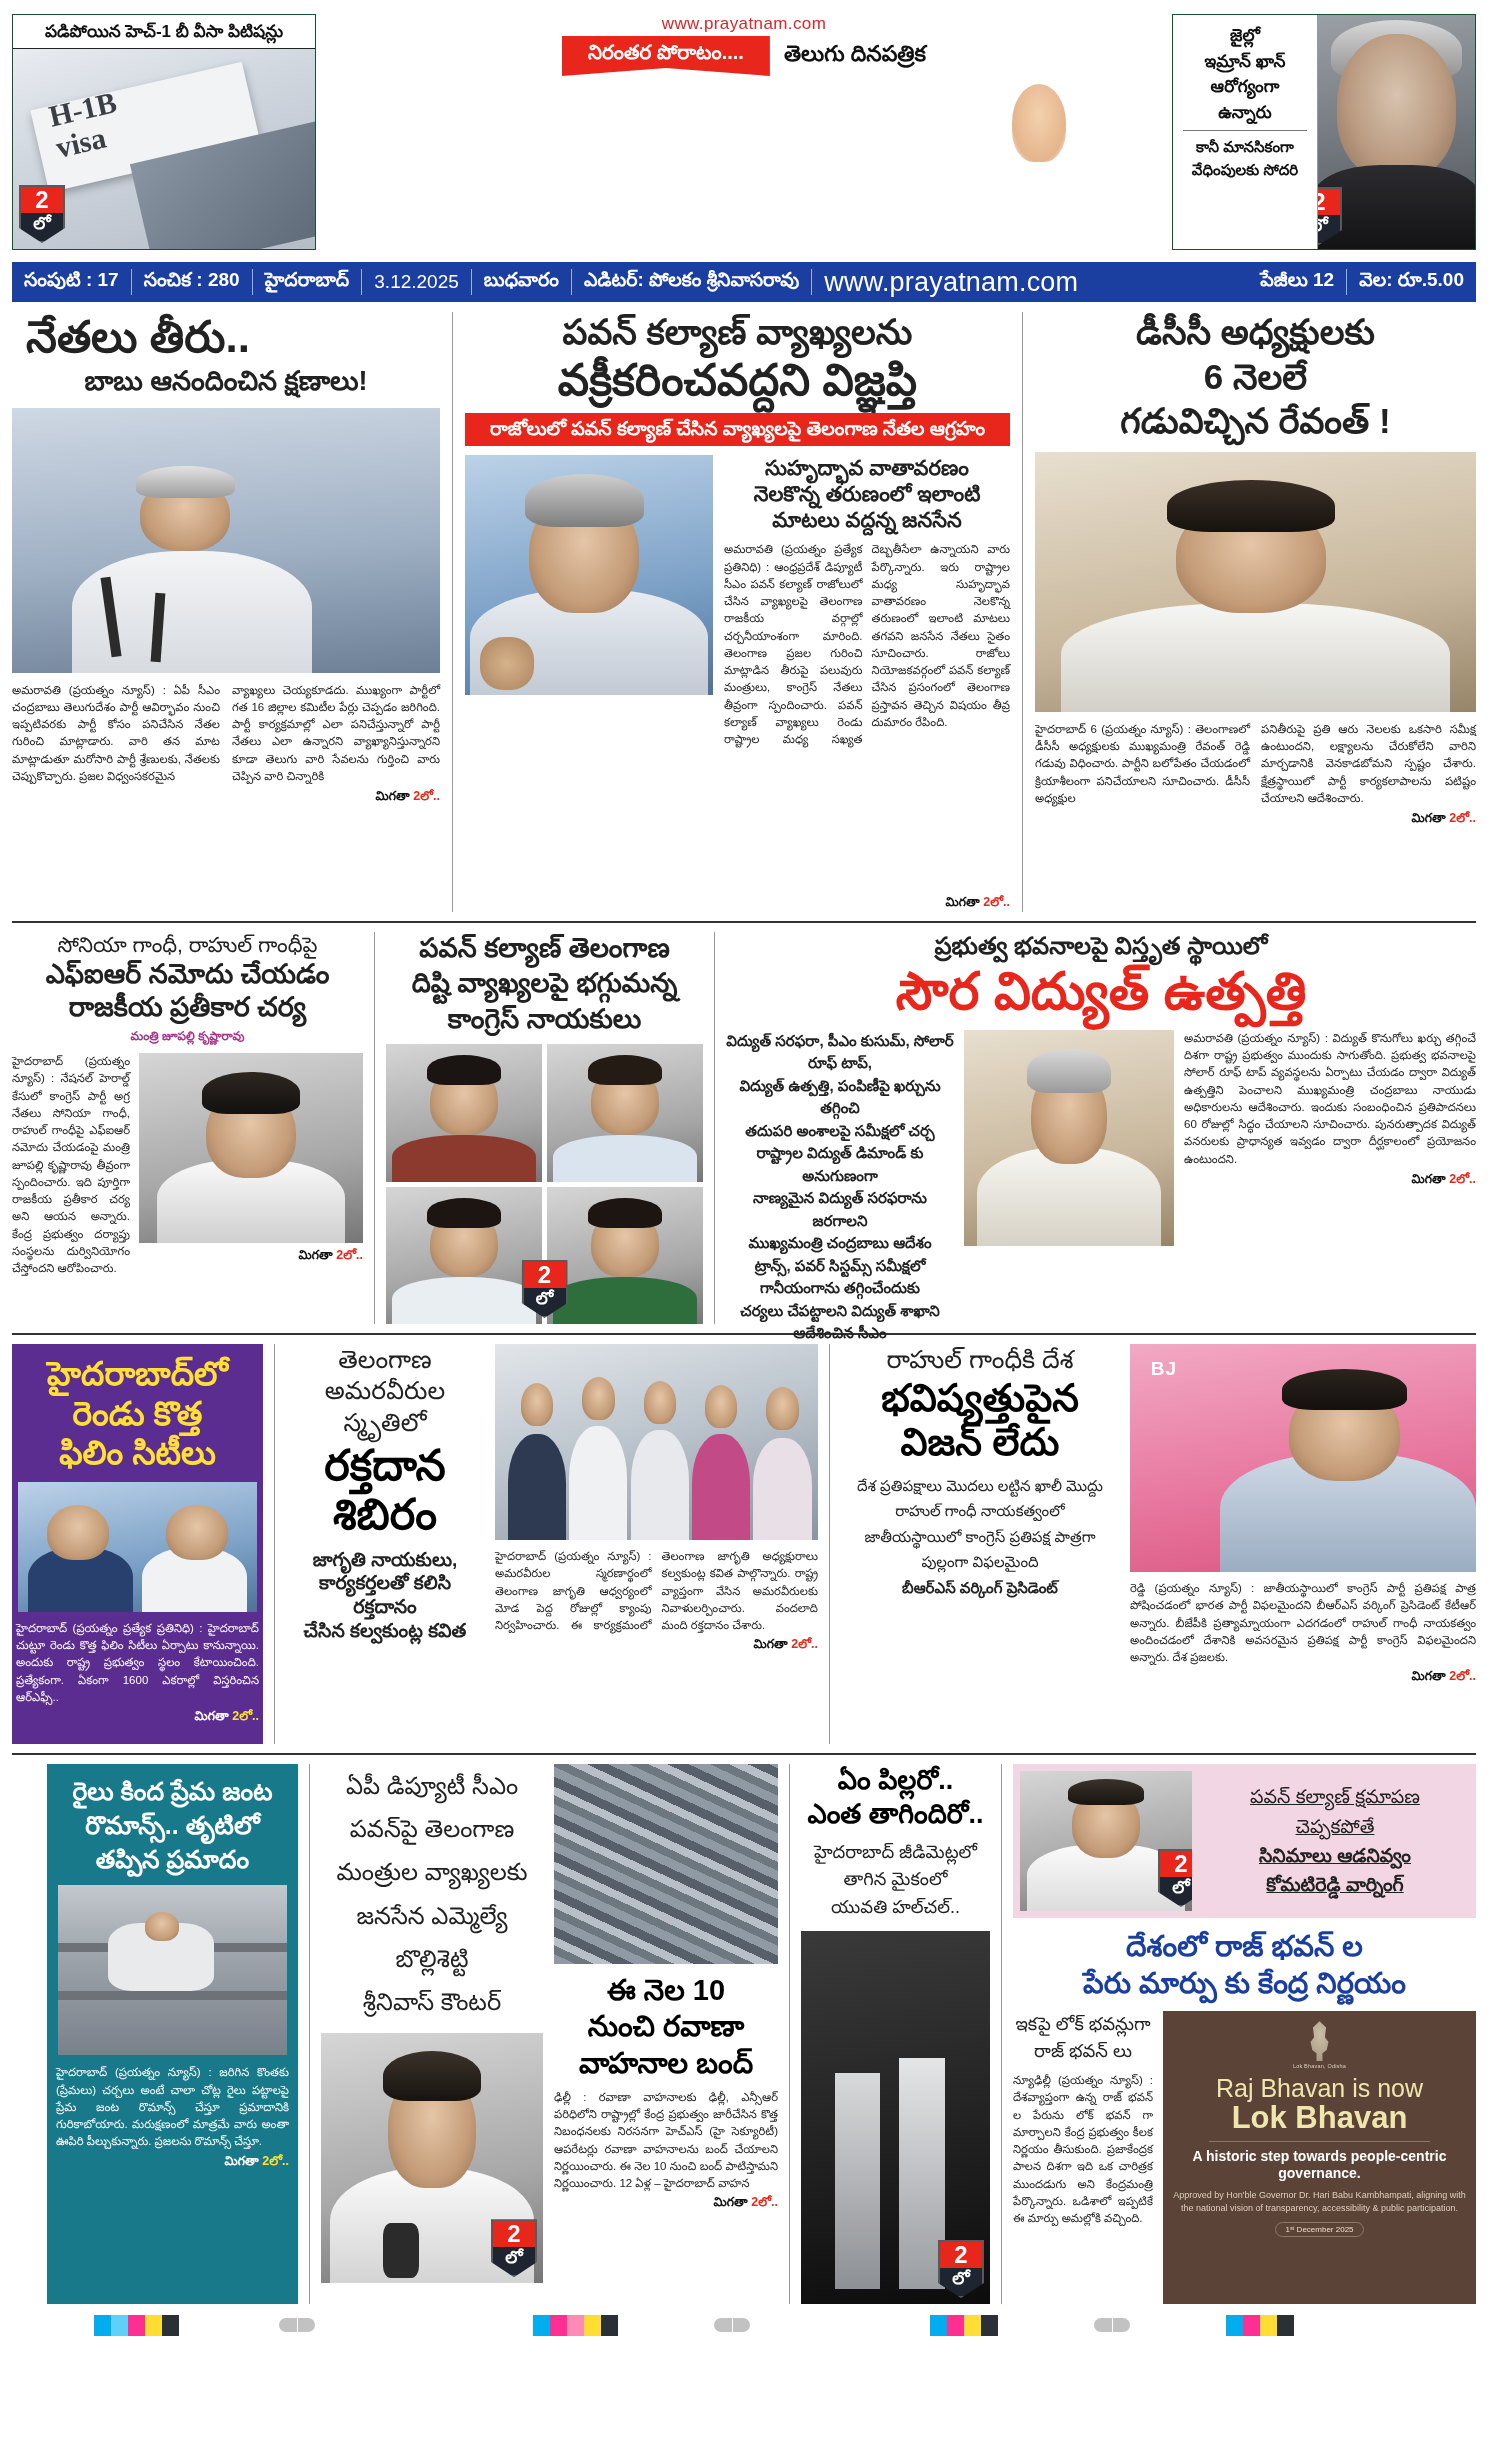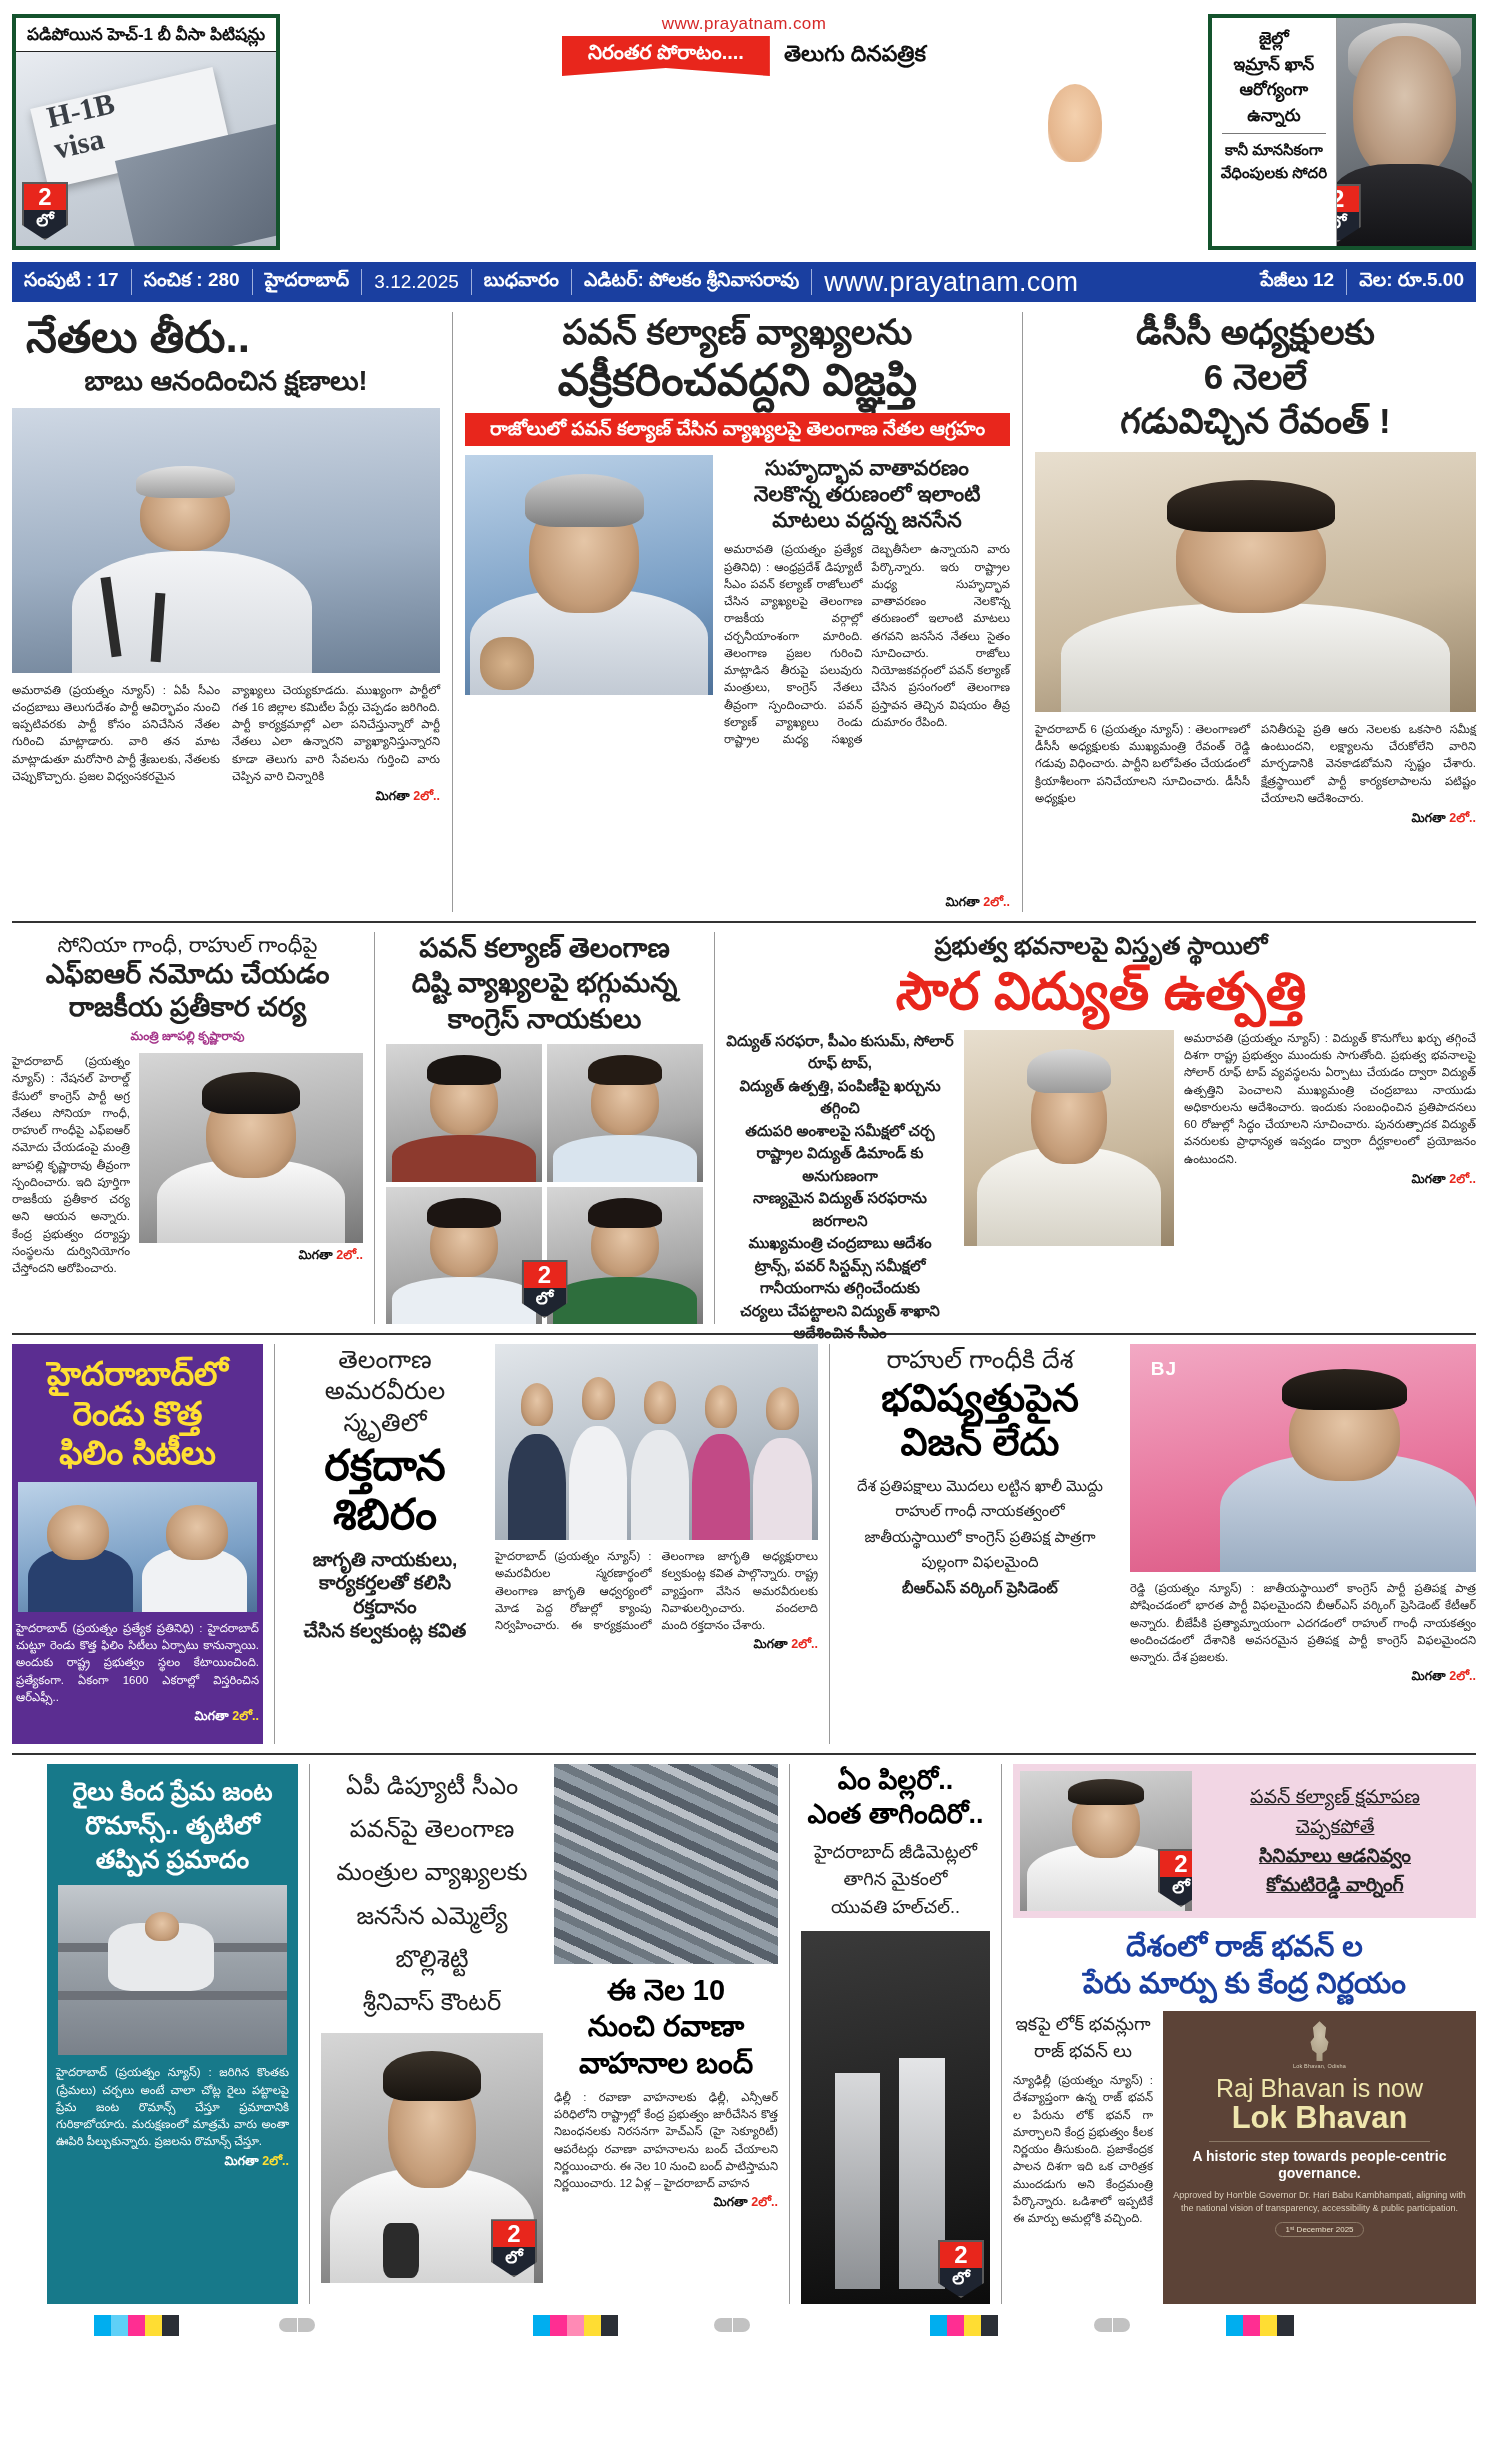--- a/index.html
+++ b/index.html
@@ -7,21 +7,21 @@
     width: 1488px; height: 2444px;
     background: #ffffff;
     font-family: "Liberation Sans", sans-serif;
     overflow: hidden;
   }
   .page { width:1488px; height:2444px; position:relative; padding:0 12px; }
 
   
   .masthead { display:flex; align-items:stretch; height:250px; padding-top:14px; gap:10px; }
   .mast-side {
-    width: 268px; border:4px solid #14532d; position:relative;
+    width: 304px; border:1px solid #14532d; position:relative;
     display:flex; flex-direction:column;
   }
   .mast-side-title {
     font-size:17px; font-weight:bold; color:#111; text-align:center;
     padding:7px 3px 6px; border-bottom:1px solid #222; line-height:1.15;
   }
   .mast-photo { flex:1; position:relative; overflow:hidden; }
   .ph-visa {
     width:100%; height:100%;
     background:

